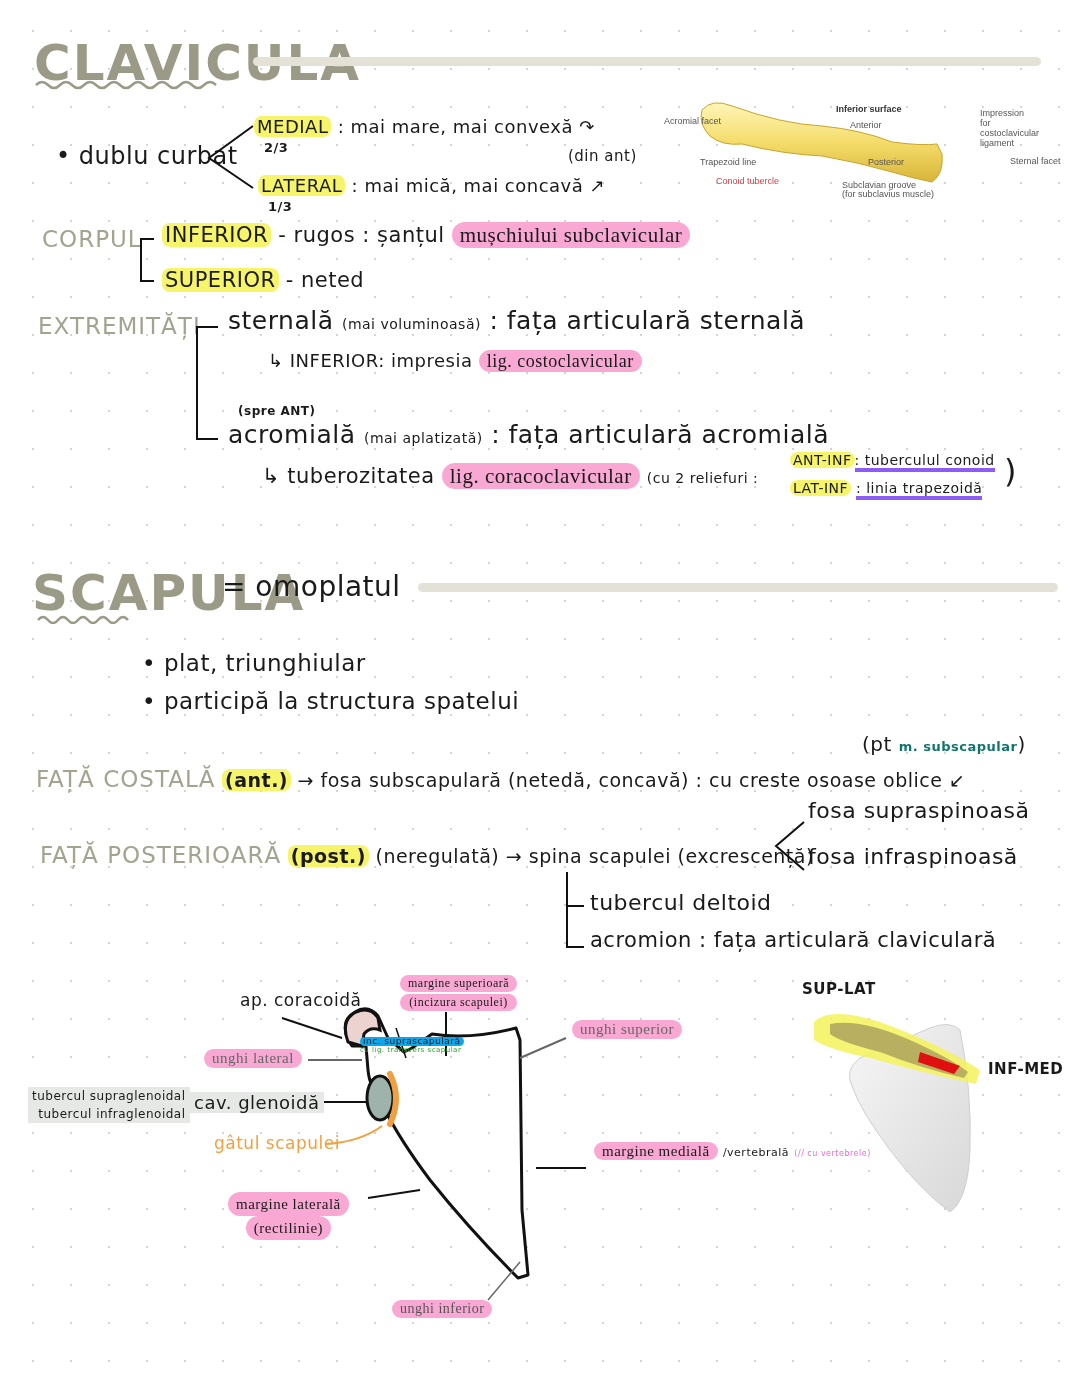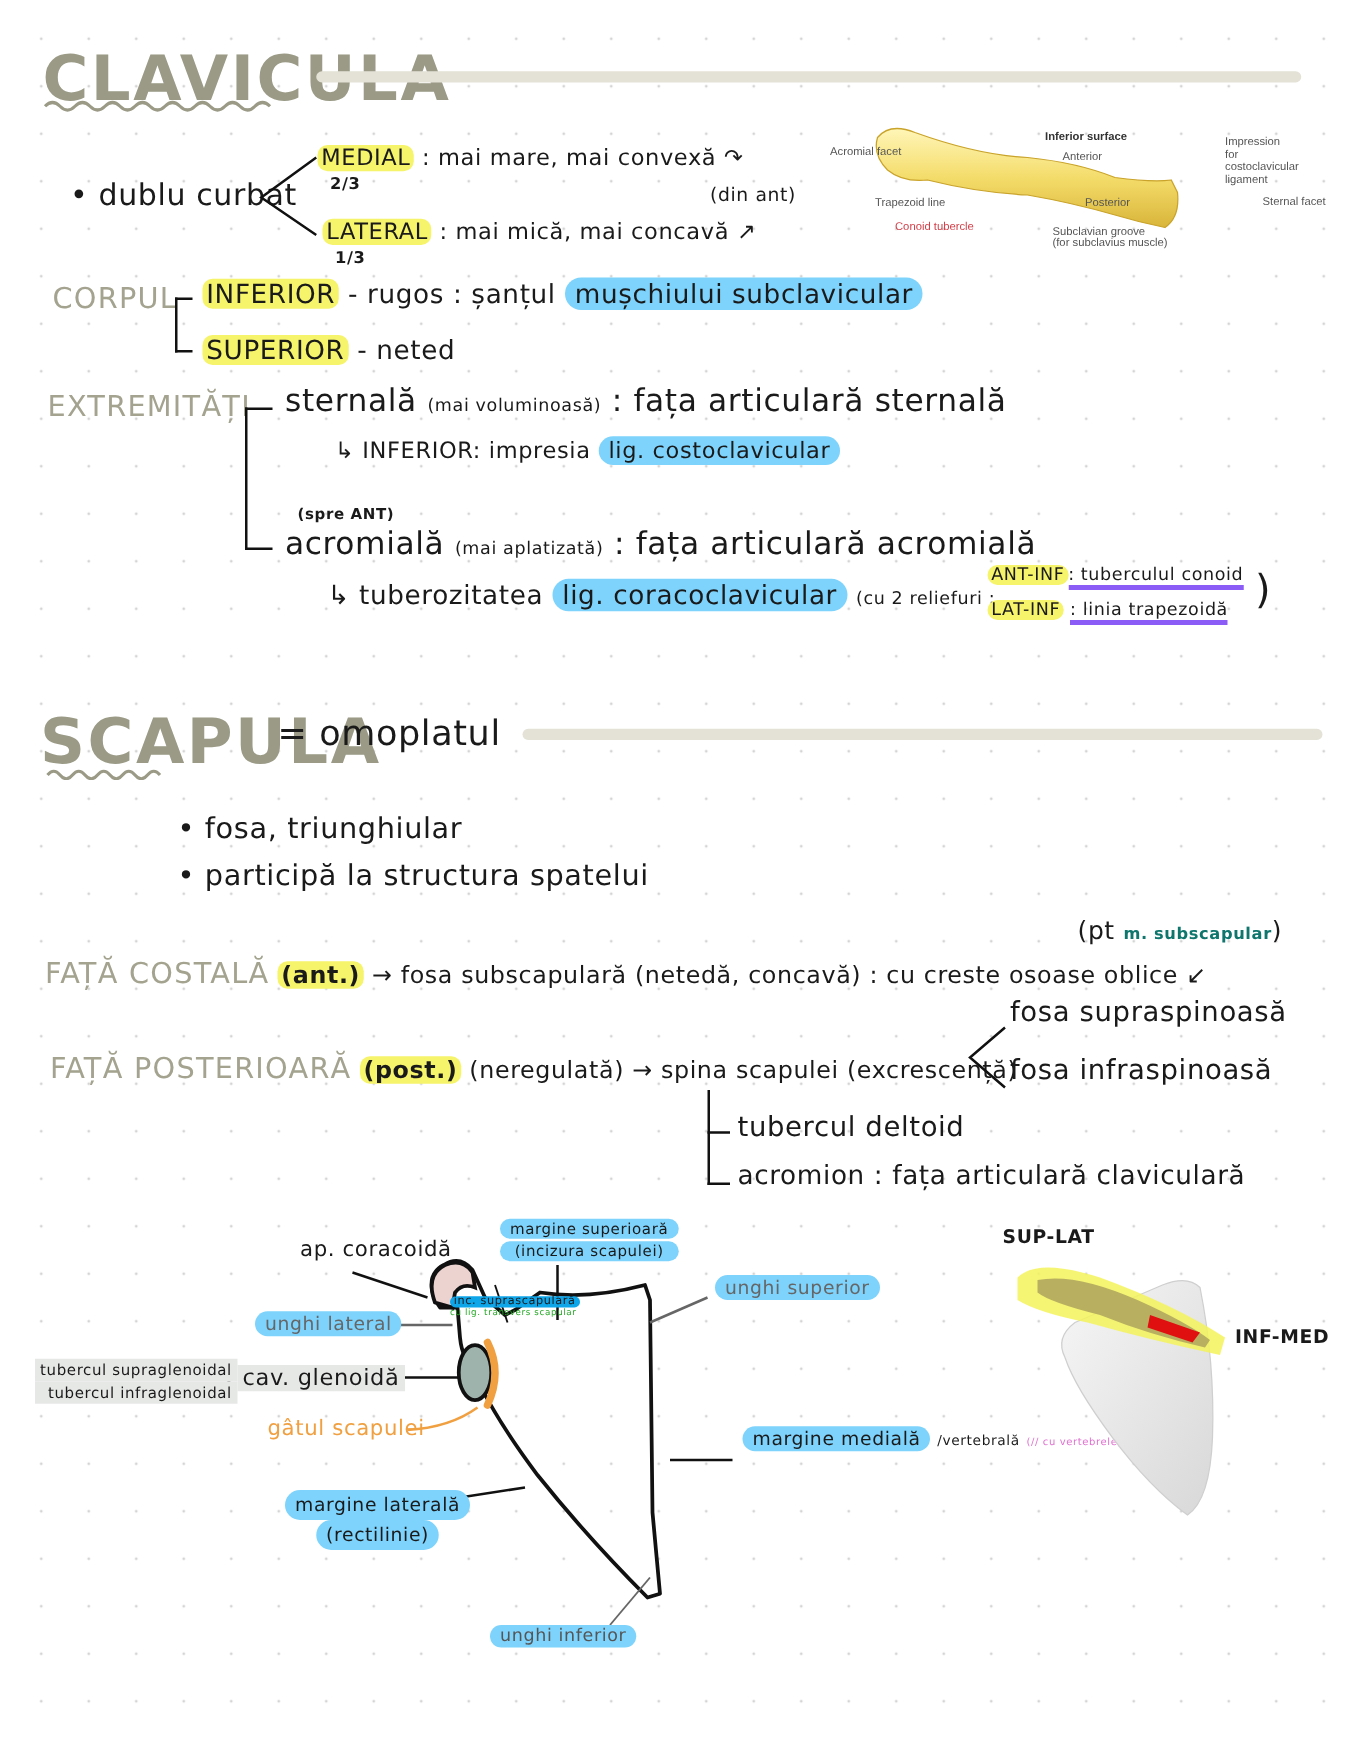--- a/index.html
+++ b/index.html
@@ -15,21 +15,21 @@
   }
   .abs { position: absolute; white-space: nowrap; }
   .hand { font-family: "DejaVu Sans", sans-serif; letter-spacing: 0.5px; }
   .title {
     font-family: "DejaVu Sans", sans-serif; font-weight: bold; color: #9a9a86;
     font-size: 50px; letter-spacing: 2px;
   }
   .rule { position: absolute; height: 9px; background: #e4e2d6; border-radius: 5px; }
   .gray-label { color: #a3a38f; font-size: 23px; letter-spacing: 1px; }
   .hl-y { background: #f6f46a; border-radius: 8px; padding: 0 3px; }
-  .hl-p { background: #7dd3fc; border-radius: 14px; padding: 1px 8px; }
+  .hl-p { background: #f9a8d4; border-radius: 14px; padding: 1px 8px; font-family: Liberation Serif, serif; }
   .hl-g { background: #e6e8e6; padding: 0 4px; }
   .hl-green { background: #0ea5e9; border-radius: 6px; padding: 0 3px; margin-top: 20px; }
   .small { font-size: 14px; }
   .tiny { font-size: 9px; }
   .red-ul { border-bottom: 4px solid #8b5cf6; }
   .bracket { position: absolute; border-left: 2.5px solid #111; }
   .hline { position: absolute; border-top: 2.5px solid #111; }
   .atlas-label { font-family: "Liberation Sans", sans-serif; font-size: 9px; color: #555; padding-left: 46px; }
 </style>
 </head>
@@ -129,21 +129,21 @@
 </div>
 <div class="abs hand" style="left:1004px;top:452px;font-size:32px;">)</div>
 
 <div class="abs title" style="left:32px;top:564px;">SCAPULA</div>
 <svg class="abs" style="left:36px;top:612px;" width="100" height="12">
   <path d="M2 8 q5 -6 10 0 t10 0 t10 0 t10 0 t10 0 t10 0 t10 0 t10 0 t10 0" fill="none" stroke="#9a9a86" stroke-width="2.5"></path>
 </svg>
 <div class="abs hand" style="left:222px;top:570px;font-size:28px;">= omoplatul</div>
 <div class="rule" style="left:418px;top:583px;width:640px;"></div>
 
-<div class="abs hand" style="left:142px;top:650px;font-size:23px;">• fosa, triunghiular</div>
+<div class="abs hand" style="left:142px;top:650px;font-size:23px;">• plat, triunghiular</div>
 <div class="abs hand" style="left:142px;top:688px;font-size:23px;">• participă la structura spatelui</div>
 
 <div class="abs hand" style="left:862px;top:732px;font-size:20px;">
   <span>(pt</span>
   <span style="color:#0f766e;font-size:13px;font-weight:bold;">m. subscapular</span><span>)</span>
 </div>
 
 <div class="abs hand" style="left:36px;top:766px;font-size:19px;">
   <span class="gray-label">FAȚĂ COSTALĂ</span>
   <span class="hl-y" style="font-weight:bold;">(ant.)</span>

